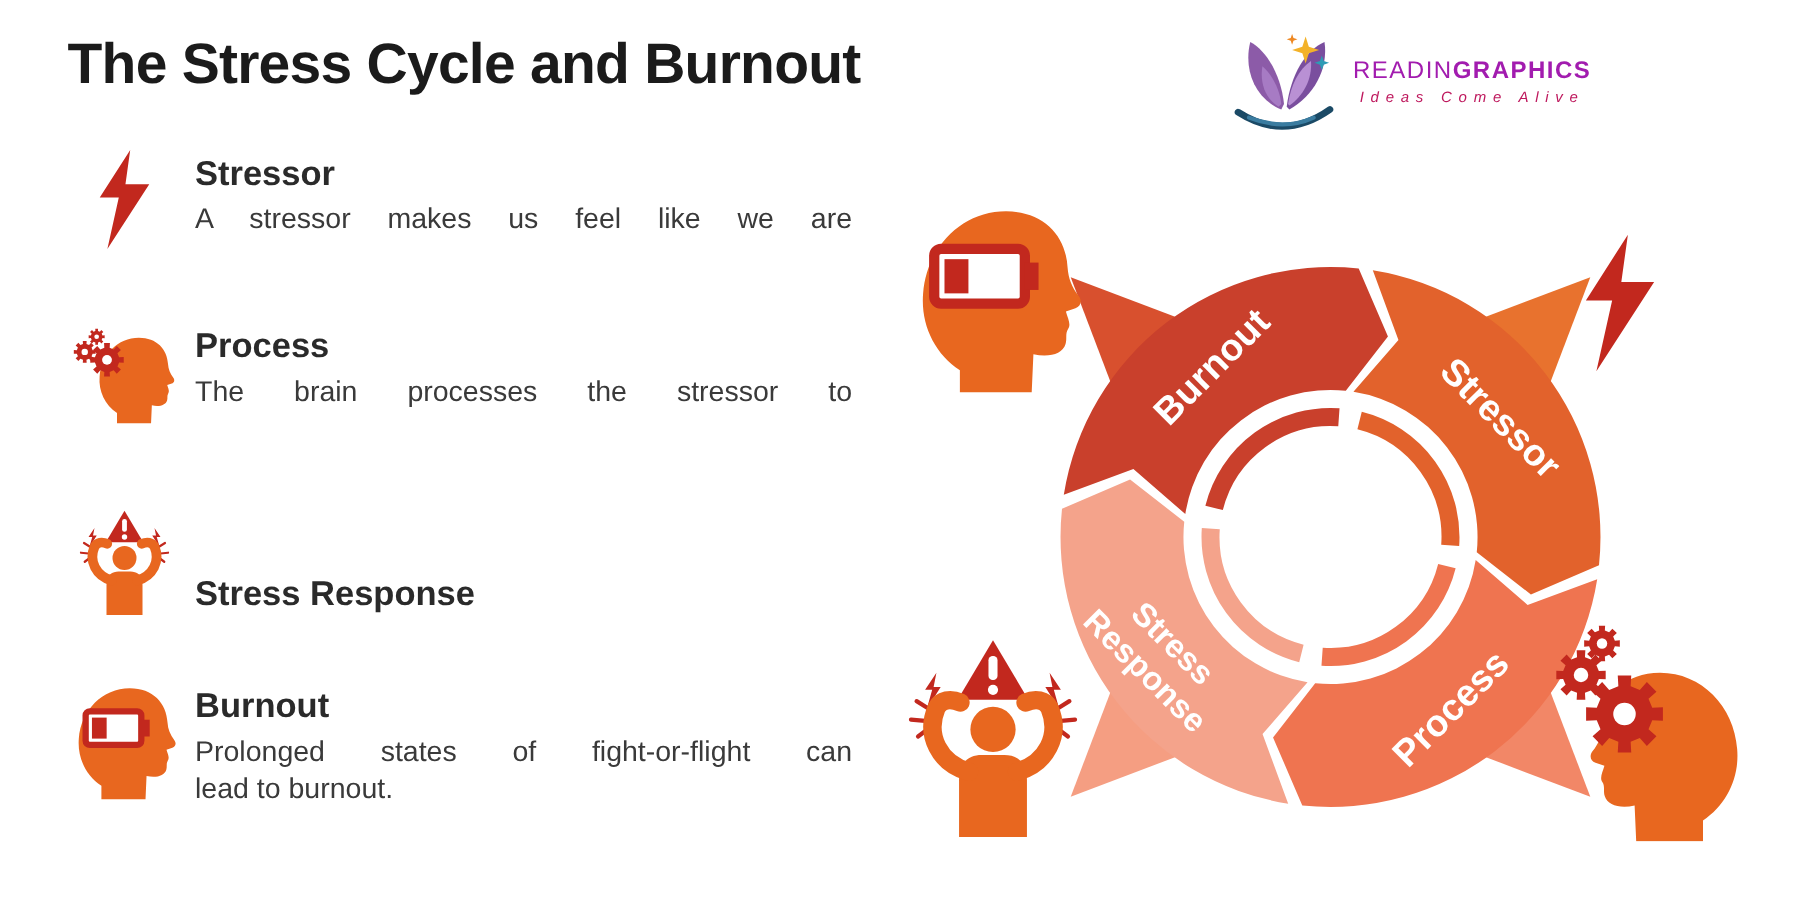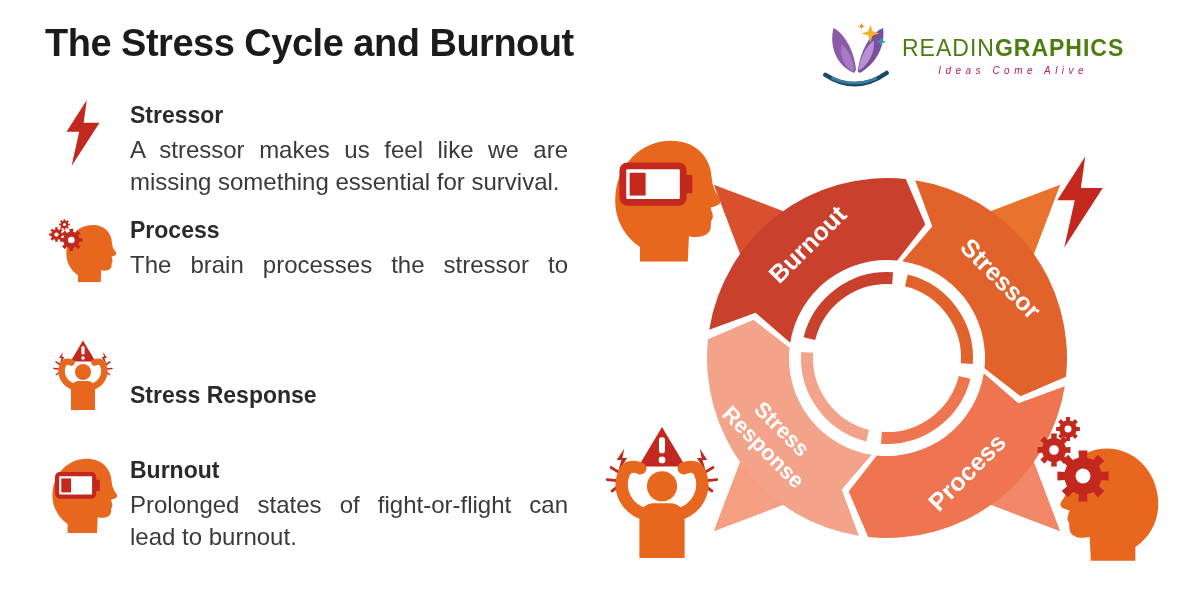--- a/index.html
+++ b/index.html
@@ -8,30 +8,30 @@
   .stage { position:relative; width:1200px; height:572px; background:#ffffff; }
 
   
   .page-title { position:absolute; left:45px; top:22px; font-size:38px; font-weight:700;
                 color:#1b1b1b; letter-spacing:-0.5px; }
 
   
   .logo { position:absolute; left:820px; top:22px; display:flex; align-items:center; gap:10px; }
   .logo-book { width:72px; height:66px; }
   .logo-text { display:flex; flex-direction:column; align-items:center; }
-  .brand-line { font-size:23px; letter-spacing:1px; color:#4d7c0f; font-weight:400; white-space:nowrap; }
+  .brand-line { font-size:16px; letter-spacing:1px; color:#a21caf; font-weight:400; white-space:nowrap; }
   .brand-line b { font-weight:700; }
   .tagline { font-size:10px; font-style:italic; letter-spacing:4.5px; color:#be185d; margin-top:3px; white-space:nowrap; }
 
   
   .section { position:absolute; left:48px; width:520px; display:flex; gap:12px; }
   .section .icon-cell { width:70px; flex:0 0 70px; display:flex; justify-content:center; align-items:flex-start; }
   .section .txt { flex:1; }
   .section h3 { font-size:23px; font-weight:700; color:#2a2a2a; margin:2px 0 5px 0; }
-  .desc-line { font-size:24px; line-height:1.32; color:#3a3a3a;
+  .desc-line { font-size:19px; line-height:1.32; color:#3a3a3a;
                text-align:justify; text-align-last:justify; }
   .desc-line.last { text-align-last:left; }
   #section-stressor { top:100px; }
   #section-process { top:215px; }
   #section-stress-response { top:335px;align-items:flex-end; }
   #section-burnout { top:455px; }
 
   
   .cycle-svg { position:absolute; left:600px; top:110px; width:600px; height:490px; }
   .seg-label { font-family:"Liberation Sans","DejaVu Sans",sans-serif; font-size:25px; font-weight:700; fill:#ffffff; }
@@ -113,21 +113,20 @@
 
   <div class="section" id="section-stressor">
     <div class="icon-cell">
       <svg width="44" height="66" viewBox="0 0 64 104">
           <use href="#sym-bolt" width="64" height="104"></use>
         </svg>
     </div>
     <div class="txt">
       <h3>Stressor</h3>
       <div class="desc-line">A stressor makes us feel like we are</div>
-      <div class="desc-line last">missing something essential for survival.</div>
     </div>
   </div>
 
   <div class="section" id="section-process">
     <div class="icon-cell">
       <svg width="78" height="71" viewBox="0 0 132 120">
         <use href="#sym-head" x="28" y="8" width="102" height="112"></use>
         <use href="#sym-gear" x="21" y="17" width="46" height="46"></use>
         <use href="#sym-gear" x="1" y="15" width="30" height="30"></use>
         <use href="#sym-gear" x="20" y="0" width="22" height="22"></use>

